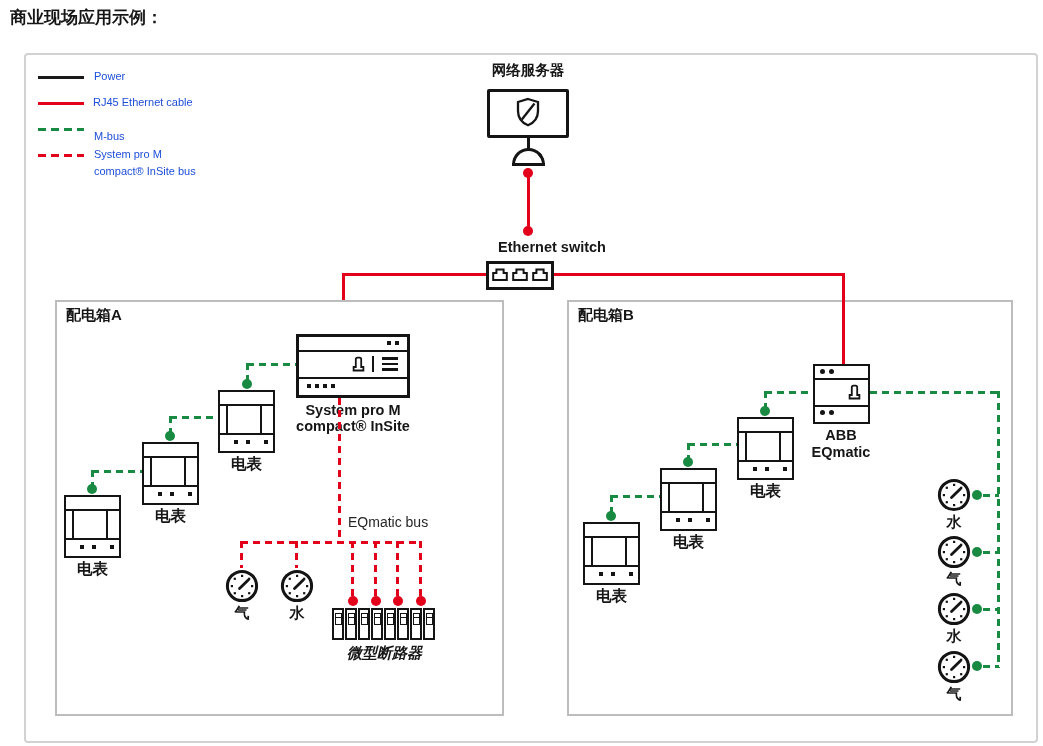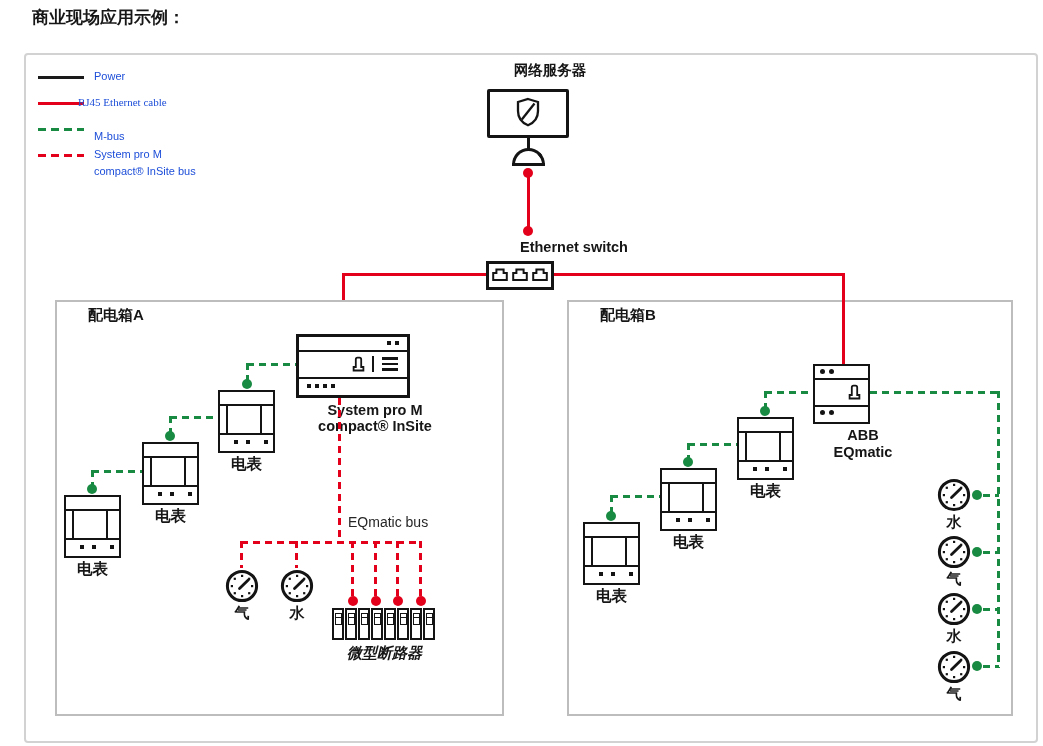--- a/index.html
+++ b/index.html
@@ -1,20 +1,20 @@
 <!DOCTYPE html>
 <html><head>
 <meta charset="utf-8">
 <style>
   html,body{margin:0;padding:0;background:#fff;}
   .canvas{position:relative;width:1043px;height:746px;background:#fff;
           font-family:"Liberation Sans","DejaVu Sans",sans-serif;color:#262626;overflow:hidden;}
   .abs{position:absolute;}
   .lbl{position:absolute;white-space:nowrap;}
-  .bold{font-weight:bold;color:#161616;margin-left:22px;}
+  .bold{font-weight:bold;color:#161616;}
   .ctr{text-align:center;}
   
   .outer{position:absolute;left:24px;top:53px;width:1010px;height:686px;border:2px solid #d2d2d2;border-radius:4px;background:#fff;}
   .dbox{position:absolute;border:2px solid #bdbdbd;background:#fff;}
   
   .hl{position:absolute;height:3px;}
   .vl{position:absolute;width:3px;}
   .red{background:#e2001a;}
   .blk{background:#1a1a1a;}
   .dash-h-g{position:absolute;height:3px;background:repeating-linear-gradient(90deg,#188a42 0 7px,transparent 7px 12px);}
@@ -73,21 +73,21 @@
 
   <div class="lbl bold" style="left:10px;top:6px;font-size:17px;">商业现场应用示例：</div>
 
   <div class="outer"></div>
 
   <div>
     <div class="leg-swatch blk" style="left:38px;top:76px;"></div>
     <div class="lbl leg-txt" style="left:94px;top:70px;">Power</div>
 
     <div class="leg-swatch red" style="left:38px;top:102px;"></div>
-    <div class="lbl leg-txt" style="left:78px;top:96px;font-family:Liberation Serif, serif;">RJ45 Ethernet cable</div>
+    <div class="lbl leg-txt" style="left:93px;top:96px;">RJ45 Ethernet cable</div>
 
     <div class="leg-swatch leg-dash-g" style="left:38px;top:128px;"></div>
     <div class="lbl leg-txt" style="left:94px;top:130px;">M-bus</div>
 
     <div class="leg-swatch leg-dash-r" style="left:38px;top:154px;"></div>
     <div class="lbl leg-txt" style="left:94px;top:148px;">System pro M</div>
     <div class="lbl leg-txt" style="left:94px;top:165px;">compact® InSite bus</div>
   </div>
 
   <div class="lbl bold ctr" style="left:458px;top:61px;width:140px;font-size:14.5px;">网络服务器</div>

